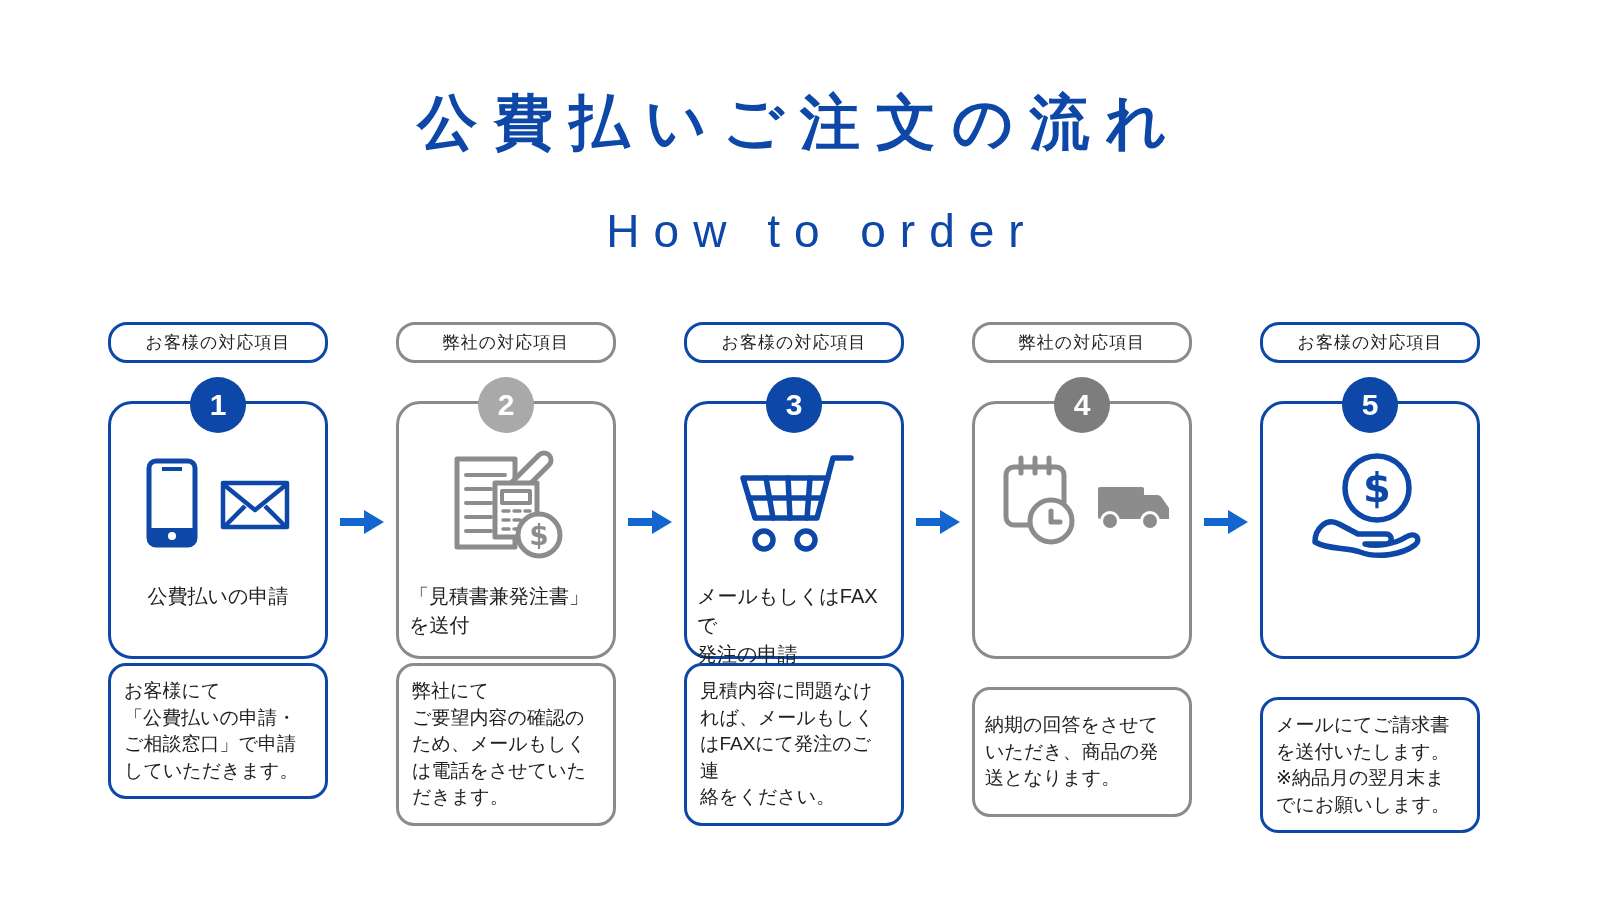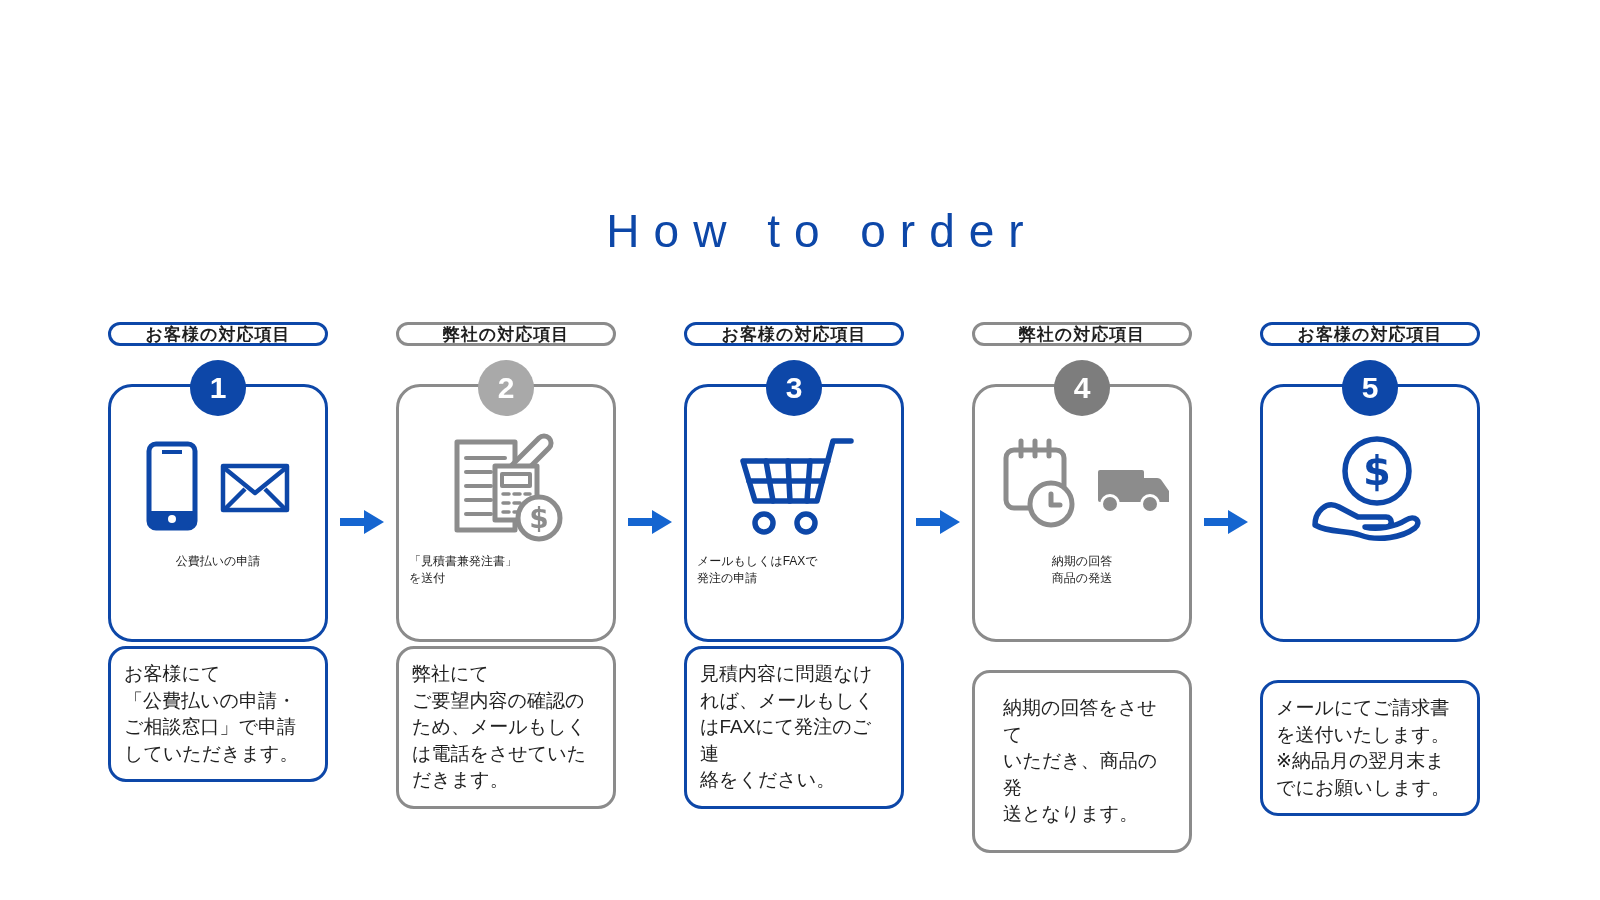--- a/index.html
+++ b/index.html
@@ -11,60 +11,61 @@
   .title {
     position:absolute; top:90px; left:0; width:100%; text-align:center;
     font-size:60px; font-weight:bold; letter-spacing:16px; color:var(--blue); line-height:1.1;
   }
   .subtitle {
     position:absolute; top:206px; left:0; width:100%; text-align:center;
     font-size:46px; font-weight:500; letter-spacing:14px; color:var(--blue); line-height:1.1;padding-left:44px;
   }
   .step { position:absolute; top:322px; width:220px; }
   .pill {
-    height:24px; border:3.5px solid; border-radius:19px; background:#fff;
+    height:41px; border:3.5px solid; border-radius:19px; background:#fff;
     display:flex; align-items:center; justify-content:center;
-    font-size:17px; font-weight:700; color:var(--text); letter-spacing:1px;
+    font-size:17px; font-weight:400; color:var(--text); letter-spacing:1px;
   }
   .card {
     position:relative; margin-top:38px; height:258px;
     border:3.5px solid; border-radius:24px; background:#fff;
   }
   .circle {
     position:absolute; top:-27px; left:50%; transform:translateX(-50%);
     width:56px; height:56px; border-radius:50%; z-index:2;
     display:flex; align-items:center; justify-content:center;
     color:#fff; font-size:30px; font-weight:bold;
   }
   .icon-wrap { height:118px; margin-top:40px; display:flex; align-items:center; justify-content:center; gap:6px; }
   .caption {
-    margin-top:8px; font-size:12px; line-height:1.45; color:var(--text);
+    margin-top:20px; font-size:20px; line-height:1.45; color:var(--text);
     white-space:pre-line; text-align:center;
   }
   .caption.left { text-align:left; padding:0 10px; }
   .desc {
     margin-top:4px; border:3.5px solid; border-radius:18px; background:#fff;
     padding:12px 13px; font-size:19px; line-height:1.4; color:var(--text); white-space:pre-line;
   }
   .customer .pill, .customer .card, .customer .desc { border-color:var(--blue); }
   .company  .pill, .company  .card, .company  .desc { border-color:var(--gray_border); }
   .customer .circle { background:var(--blue); }
   .s2 .circle { background:var(--gray_circle_light); }
   .s4 .circle { background:var(--gray_circle_dark); }
-  .s4 .desc { margin-top:28px; padding:22px 28px; }
+  .s4 .desc { margin-top:28px; padding:22px 10px; }
   .s5 .desc { margin-top:38px; }
   .blue-ic { color:var(--blue); }
   .gray-ic { color:var(--gray_icon); }
   .arrow { position:absolute; top:505px; width:48px; height:34px; color:var(--arrow); }
 </style>
 </head>
 <body>
 
 <div class="canvas">
 
+  <div class="title">公費払いご注文の流れ</div>
   <div class="subtitle">How to order</div>
 
   <div class="step customer s1" style="left:108px">
     <div class="pill">お客様の対応項目</div>
     <div class="card">
       <div class="circle">1</div>
       <div class="icon-wrap">
         <svg class="blue-ic" width="162" height="94" viewBox="0 0 162 94">
           <rect x="12" y="5" width="46" height="84" rx="7" fill="none" stroke="currentColor" stroke-width="5"></rect>
           <line x1="25" y1="13" x2="45" y2="13" stroke="currentColor" stroke-width="4"></line>
@@ -192,22 +193,20 @@
           <g fill="currentColor">
             <rect x="104" y="36" width="46" height="32" rx="2"></rect>
             <path d="M150 44 h13 c2 0 4 1 5 3 l7 10 v11 h-25 z"></path>
             <circle cx="116" cy="70" r="10" fill="#ffffff"></circle>
             <circle cx="156" cy="70" r="10" fill="#ffffff"></circle>
             <circle cx="116" cy="70" r="7"></circle>
             <circle cx="156" cy="70" r="7"></circle>
           </g>
         </svg>
       </div>
-      <div class="caption">納期の回答
-商品の発送</div>
     </div>
     <div class="desc">納期の回答をさせて
 いただき、商品の発
 送となります。</div>
   </div>
 
   <div class="arrow" style="left:1202px">
     <svg width="48" height="34" viewBox="0 0 48 34">
         <path d="M2 13 H26 V5 L46 17 L26 29 V21 H2 Z" fill="currentColor"></path>
       </svg>

